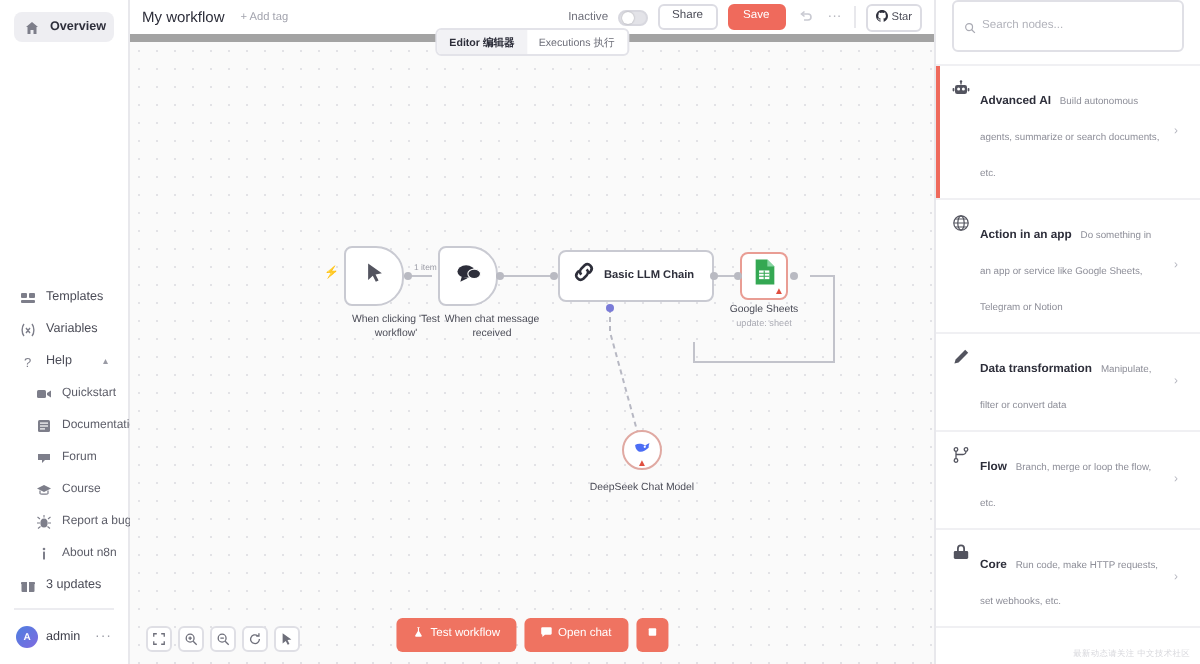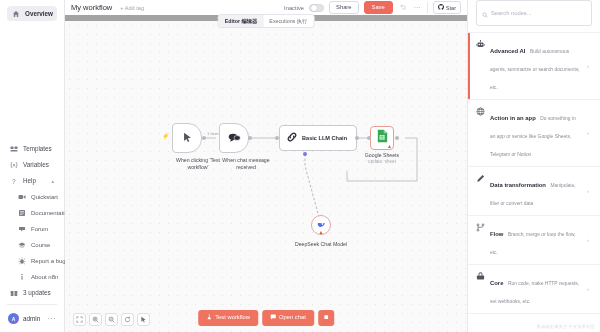--- a/index.html
+++ b/index.html
@@ -48,21 +48,21 @@
     color:#fff;font-size:5px;font-weight:700;flex:0 0 11px;
   }
   .uname { font-size: 6.3px; color: #3d3e49; }
   .dots { margin-left: auto; color: #9a9ba5; font-size: 7px; letter-spacing: 0.5px; }
   .upd-badge { color: #4b4c57; }
 
   
   .main { flex: 1 1 auto; position: relative; display: flex; flex-direction: column; min-width: 0; }
 
   .topbar {
-    height: 21px; background: #fff; border-bottom: 6px solid #a3a3a3;
+    height: 21px; background: #fff; border-bottom: 4px solid #a3a3a3;
     display: flex; align-items: center; padding: 0 6px; position: relative; flex: 0 0 21px;
   }
   .wf-title { font-size: 7.5px; color: #2d2e3a; font-weight: 500; }
   .add-tag { font-size: 5.6px; color: #a3a4ae; margin-left: 8px; }
   .tb-right { margin-left: auto; display: flex; align-items: center; gap: 5px; }
   .inactive-lbl { font-size: 5.8px; color: #6e6f7a; }
   .toggle {
     width: 15px; height: 8px; border-radius: 5px; background: #e3e3e8;
     position: relative; border: 1px solid #d8d8df;
   }

